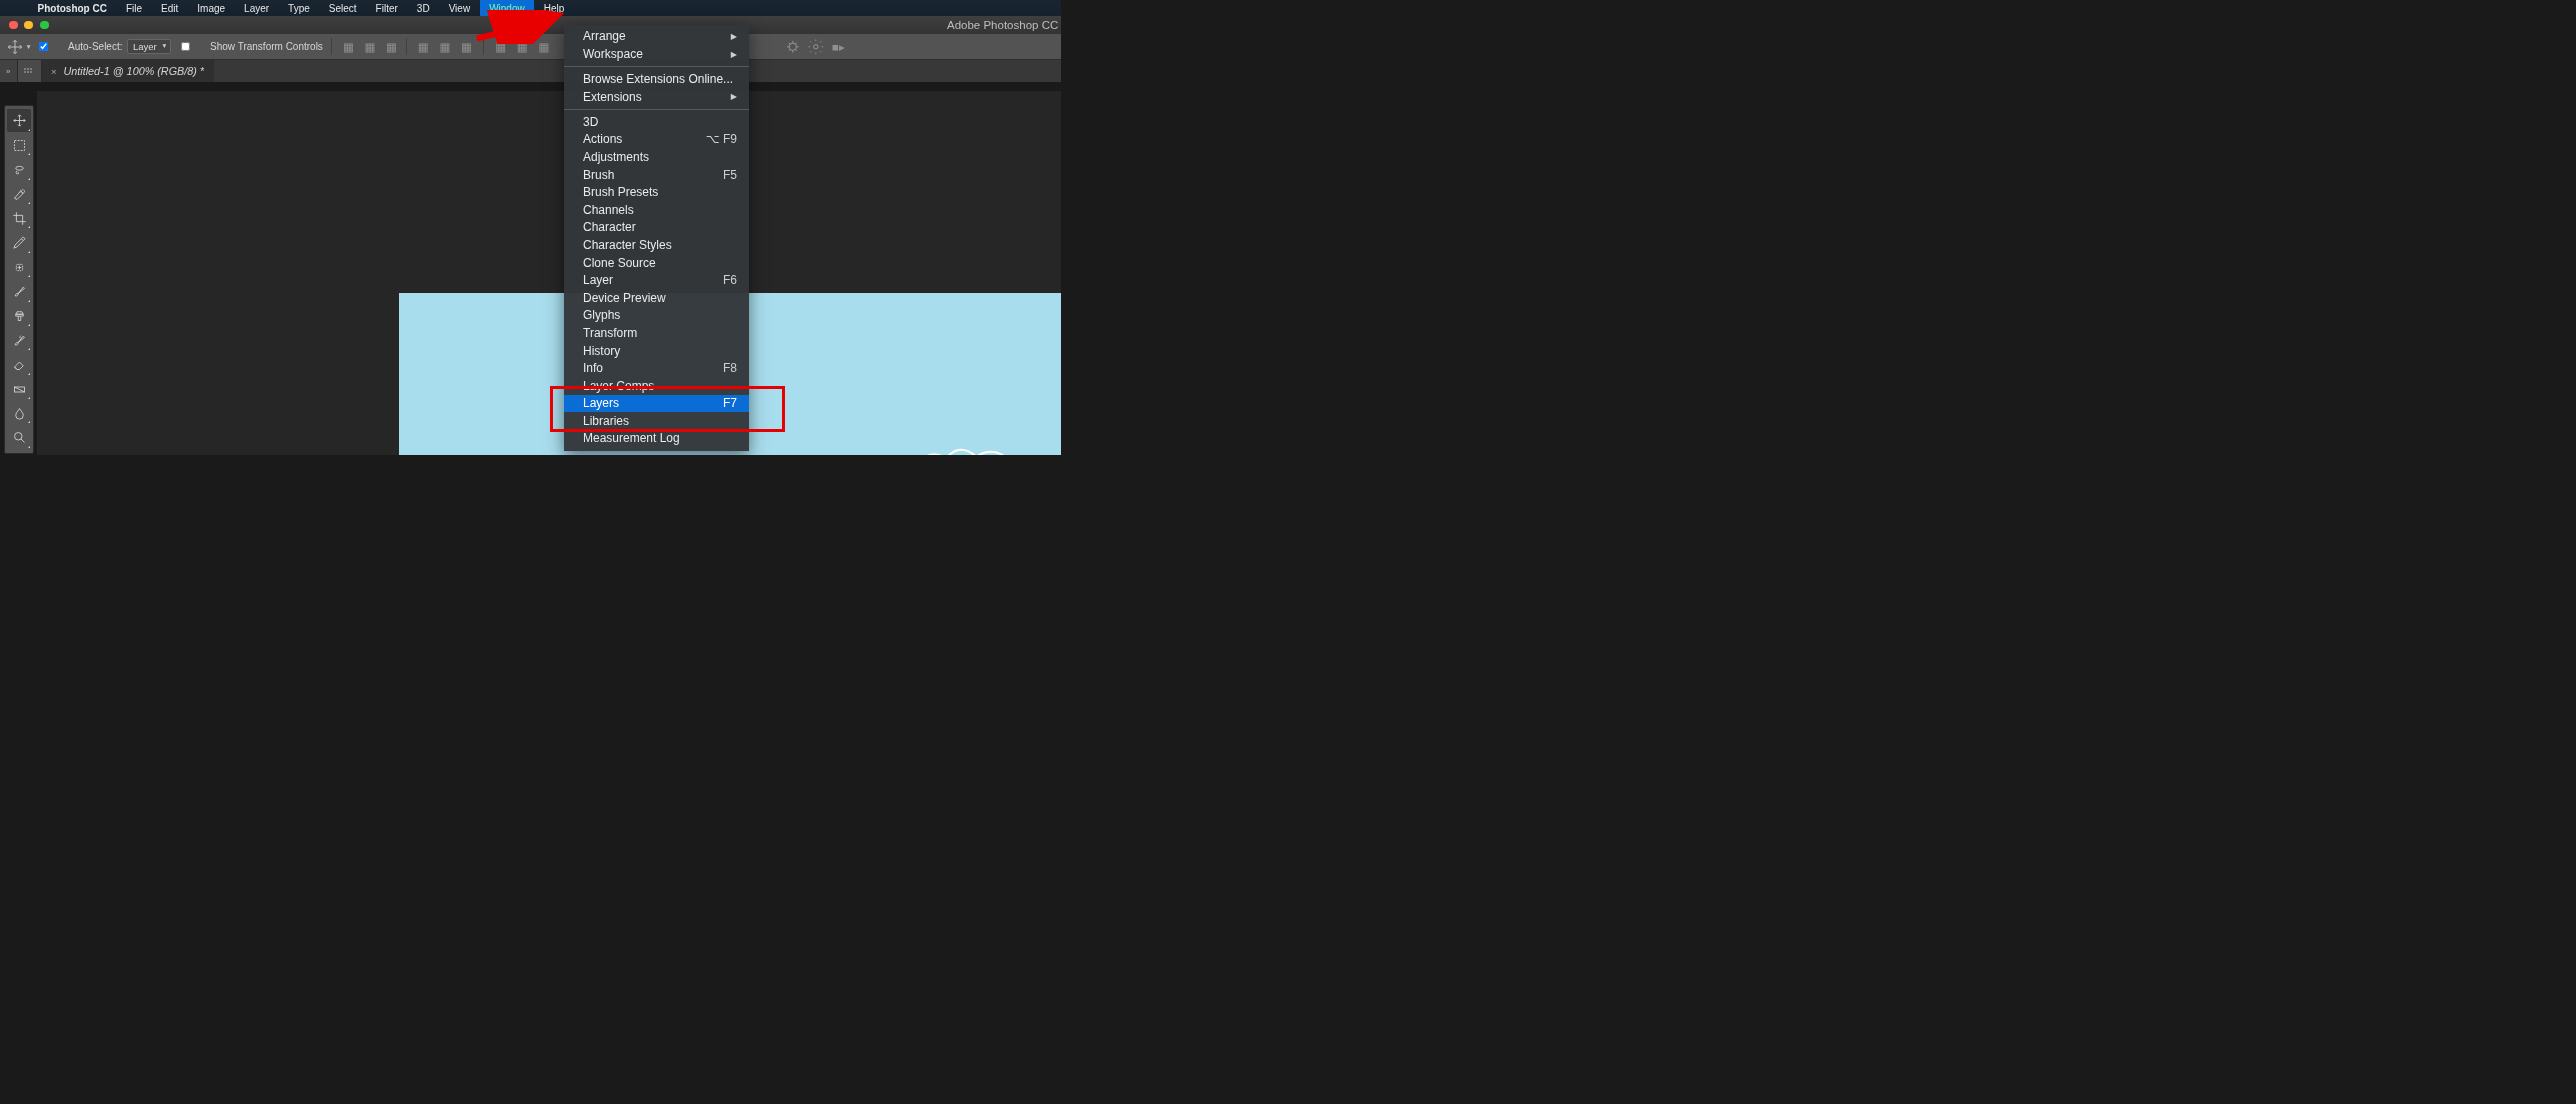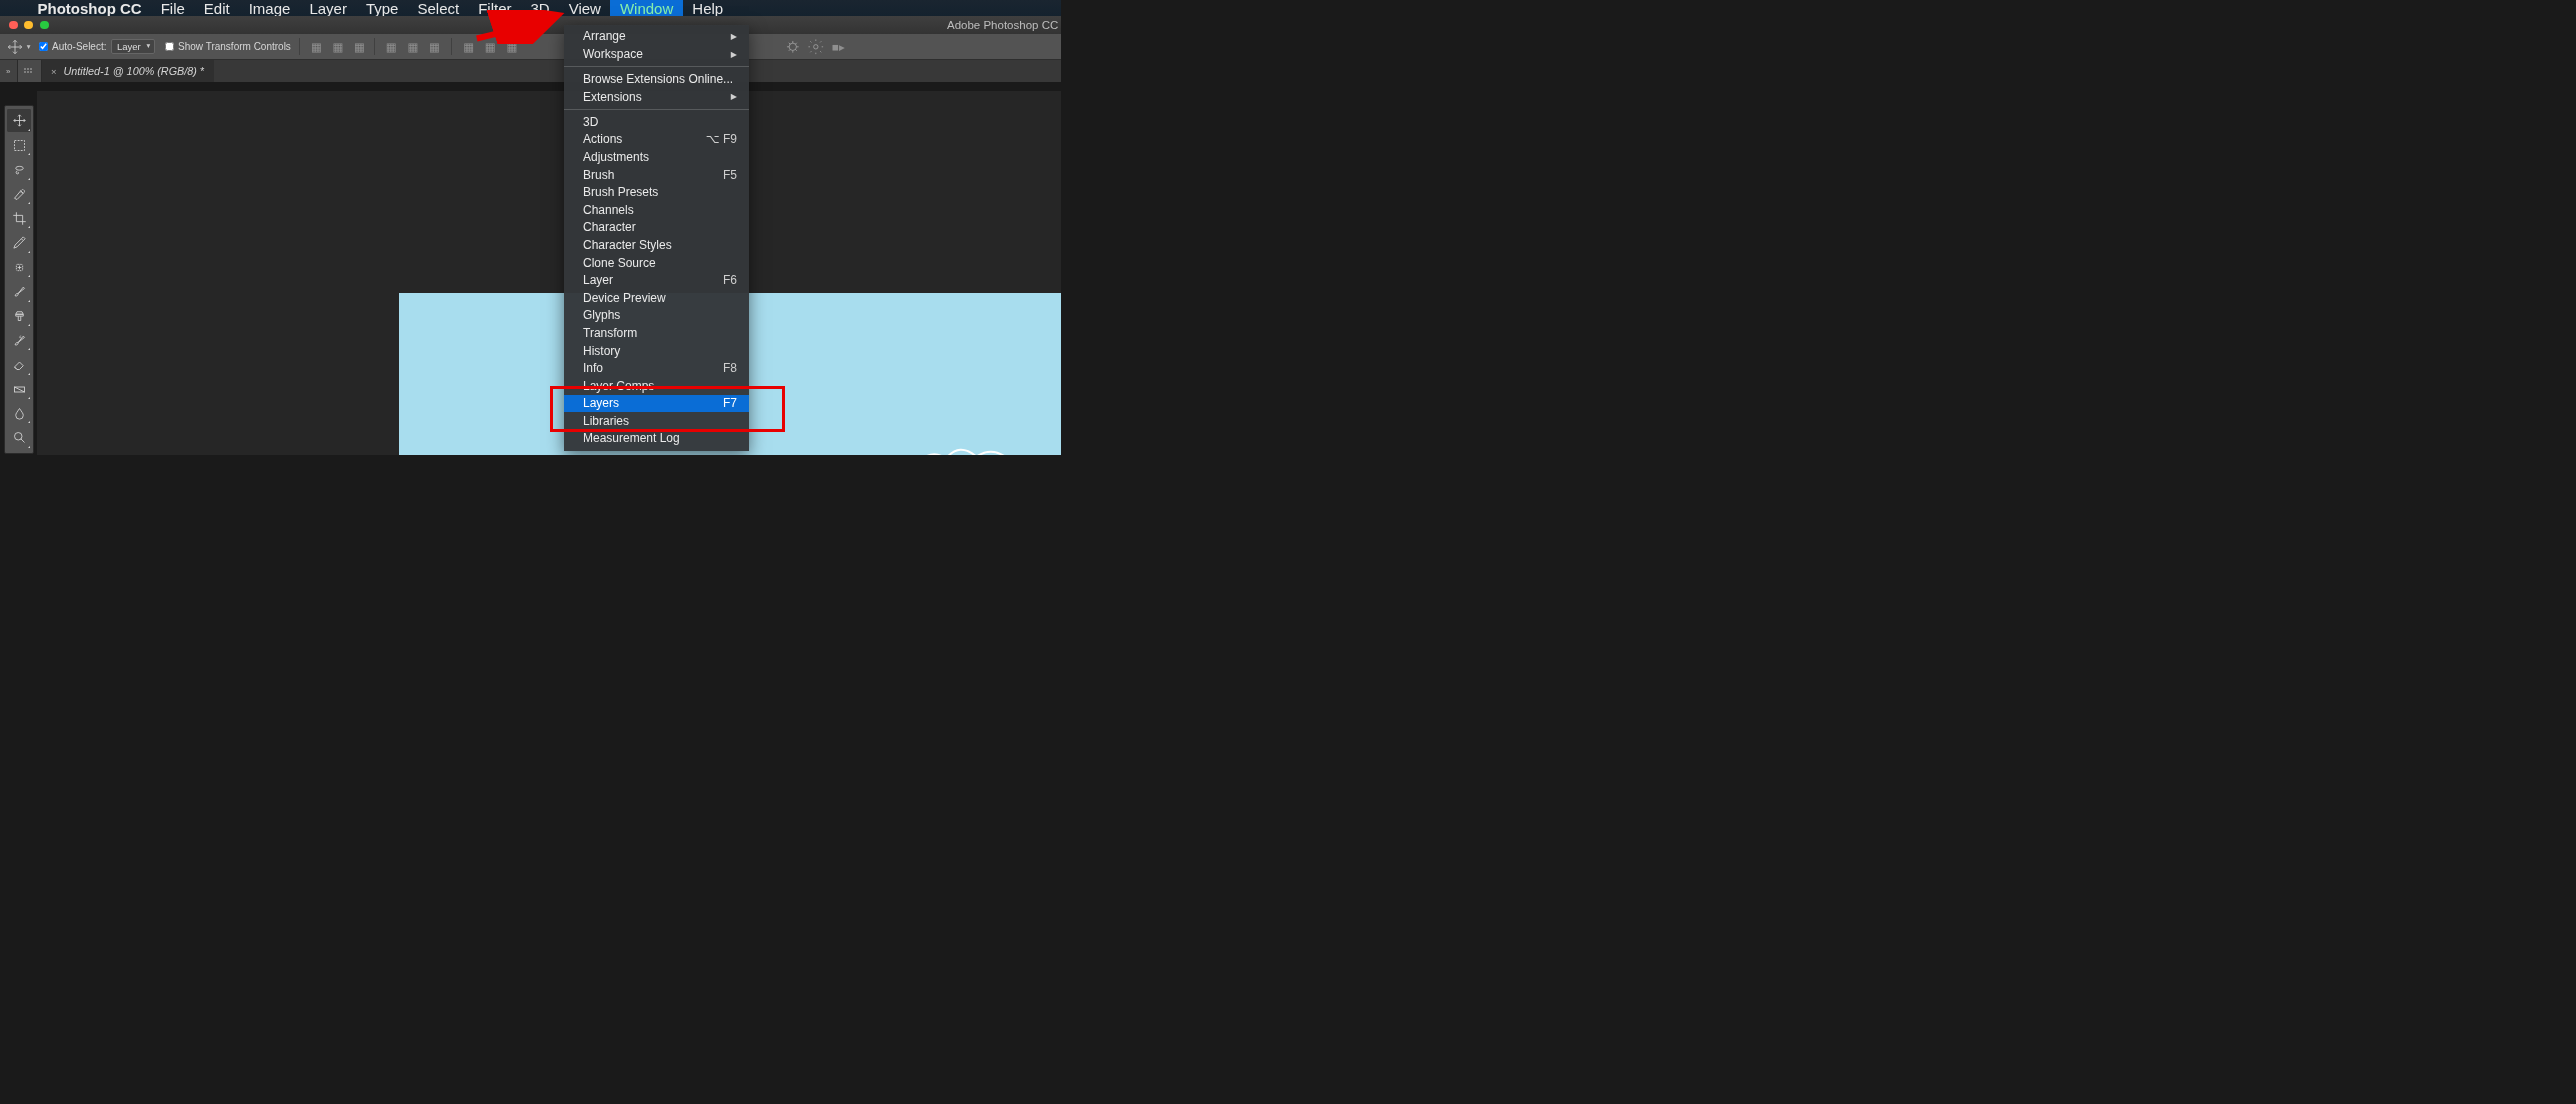--- a/index.html
+++ b/index.html
@@ -1,38 +1,38 @@
 <!DOCTYPE html>
 <html style="font-size:10.8px"><head>
   <meta charset="utf-8">
   <style>
     * { margin: 0; padding: 0; box-sizing: border-box; }
     body { font-family: -apple-system, BlinkMacSystemFont, "Helvetica Neue", Arial, sans-serif; background: #1a1a1a; overflow: hidden; width: 1061px; height: 455px; position: relative; }
 
     
-    .menubar { height: 16px; background: linear-gradient(to bottom, #1a2530, #14222e); display: flex; align-items: center; padding-left: 16px; color: #e8e8e8; font-size: 15px; }
+    .menubar { height: 16px; background: linear-gradient(to bottom, #1a2530, #14222e); display: flex; align-items: center; padding-left: 16px; color: #e8e8e8; font-size: 10px; }
     .apple-logo { color: #e8e8e8; font-size: 13.5px; margin-right: 12px; }
     .menubar-item { padding: 0 9.5px; height: 100%; display: flex; align-items: center; cursor: default; }
     .menubar-appname { font-weight: 700; }
     .menubar-item.selected { background: #0a6dd6; color: #86efac; }
 
     
     .titlebar { height: 18px; background: linear-gradient(to bottom, #3f3f3f, #333); display: flex; align-items: center; padding-left: 8.8px; position: relative; }
     .traffic-lights { display: flex; gap: 6.8px; }
     .traffic-light { width: 8.8px; height: 8.8px; border-radius: 50%; }
     .tl-close { background: #ff5f57; }
     .tl-min { background: #ffbd2e; }
     .tl-max { background: #28c940; }
     .window-title { position: absolute; left: 50%; transform: translateX(-50%); color: #bdbdbd; font-size: 11.5px; white-space: nowrap; left: 947px; transform: none; }
 
     
     .optionsbar { height: 26px; background: #535353; display: flex; align-items: center; padding: 0 6.8px; gap: 4px; border-bottom: 0.7px solid #2e2e2e; }
     .opt-move-icon { width: 16px; height: 16px; display:flex; align-items:center; justify-content:center; color:#d0d0d0;}
     .opt-dropdown-caret { color:#c0c0c0; font-size:7.4px; margin-right:4px; }
-    .opt-check { display:flex; align-items:center; gap:4px; color:#d6d6d6; font-size:10px; }
+    .opt-check { display:flex; align-items:center; gap:20px; color:#d6d6d6; font-size:10px; }
     .opt-check input { width:9.5px; height:9.5px; }
     .opt-select { background:#444; color:#ddd; border:0.7px solid #666; border-radius:2px; padding:1.4px 13.5px 1.4px 5.4px; font-size:9.5px; position:relative; }
     .opt-select::after{content:"▾"; position:absolute; right:4px; color:#ccc; font-size:7.4px;}
     .opt-sep { width:0.7px; height:17.6px; background:#404040; margin:0 4px;}
     .opt-icon { width:17.6px; height:17.6px; display:flex;align-items:center;justify-content:center; color:#8f8f8f; font-size:11.5px;}
     .opt-icons-right { margin-left:2.7px; display:flex; gap:5.4px;}
 
     
     .tabbar { height: 22px; background: #383838; display:flex; align-items:stretch;}
     .tab-collapse { width:17.6px; display:flex;align-items:center;justify-content:center; color:#bbb; font-size:8px; background:#424242; border-right:0.7px solid #2a2a2a;}

